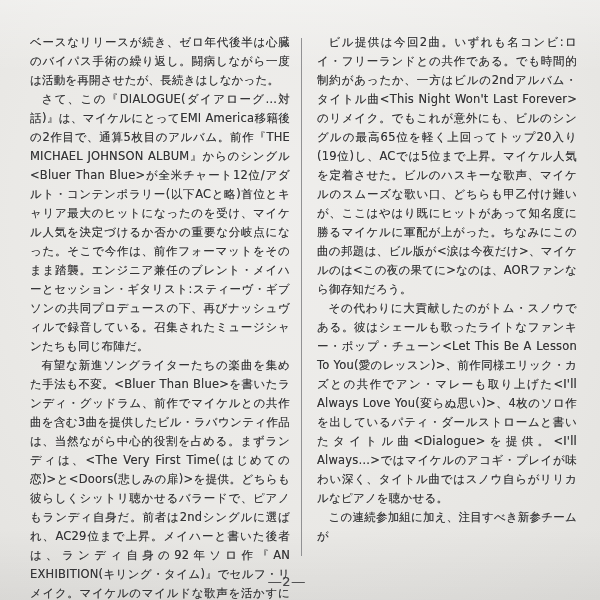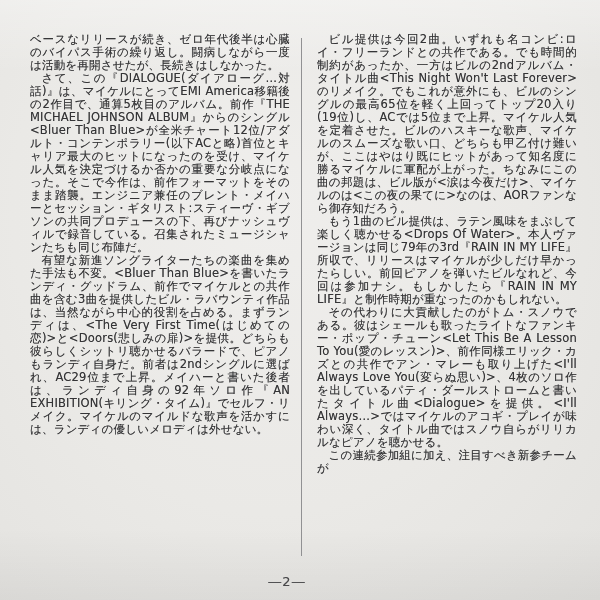--- a/index.html
+++ b/index.html
@@ -23,21 +23,21 @@
   .column {
     position: absolute;
     top: 33px;
     width: 260px;
   }
   .column-left  { left: 30px; }
   .column-right { left: 317px; }
   .column p {
     margin: 0;
     font-size: 11.5px;
-    line-height: 13px;
+    line-height: 19px;
     color: #343436;
     text-align: justify;
     text-justify: inter-character;
     overflow-wrap: break-word;
     letter-spacing: 0.2px;
     text-shadow: 0 0 0.5px rgba(52,52,54,0.55);
   }
   .column p.indent { text-indent: 11.5px; }
   .column p.gap-before { margin-top: 0; }
   .divider {
@@ -69,20 +69,19 @@
   <div class="column column-left">
     <p>ベースなリリースが続き、ゼロ年代後半は心臓のバイパス手術の繰り返し。闘病しながら一度は活動を再開させたが、長続きはしなかった。</p>
     <p class="indent gap-before">さて、この『DIALOGUE(ダイアローグ…対話)』は、マイケルにとってEMI America移籍後の2作目で、通算5枚目のアルバム。前作『THE MICHAEL JOHNSON ALBUM』からのシングル&lt;Bluer Than Blue&gt;が全米チャート12位/アダルト・コンテンポラリー(以下ACと略)首位とキャリア最大のヒットになったのを受け、マイケル人気を決定づけるか否かの重要な分岐点になった。そこで今作は、前作フォーマットをそのまま踏襲。エンジニア兼任のブレント・メイハーとセッション・ギタリスト:スティーヴ・ギブソンの共同プロデュースの下、再びナッシュヴィルで録音している。召集されたミュージシャンたちも同じ布陣だ。</p>
     <p class="indent">有望な新進ソングライターたちの楽曲を集めた手法も不変。&lt;Bluer Than Blue&gt;を書いたランディ・グッドラム、前作でマイケルとの共作曲を含む3曲を提供したビル・ラバウンティ作品は、当然ながら中心的役割を占める。まずランディは、&lt;The Very First Time(はじめての恋)&gt;と&lt;Doors(悲しみの扉)&gt;を提供。どちらも彼らしくシットリ聴かせるバラードで、ピアノもランディ自身だ。前者は2ndシングルに選ばれ、AC29位まで上昇。メイハーと書いた後者は、ランディ自身の92年ソロ作『AN EXHIBITION(キリング・タイム)』でセルフ・リメイク。マイケルのマイルドな歌声を活かすには、ランディの優しいメロディは外せない。</p>
   </div>
 
   <div class="divider"></div>
 
   <div class="column column-right">
     <p class="indent">ビル提供は今回2曲。いずれも名コンビ:ロイ・フリーランドとの共作である。でも時間的制約があったか、一方はビルの2ndアルバム・タイトル曲&lt;This Night Won't Last Forever&gt;のリメイク。でもこれが意外にも、ビルのシングルの最高65位を軽く上回ってトップ20入り(19位)し、ACでは5位まで上昇。マイケル人気を定着させた。ビルのハスキーな歌声、マイケルのスムーズな歌い口、どちらも甲乙付け難いが、ここはやはり既にヒットがあって知名度に勝るマイケルに軍配が上がった。ちなみにこの曲の邦題は、ビル版が&lt;涙は今夜だけ&gt;、マイケルのは&lt;この夜の果てに&gt;なのは、AORファンなら御存知だろう。</p>
-    <p class="indent">もう1曲のビル提供は、ラテン風味をまぶして楽しく聴かせる&lt;Drops Of Water&gt;。本人ヴァージョンは同じ79年の3rd『RAIN IN MY LIFE』所収で、リリースはマイケルが少しだけ早かったらしい。前回ピアノを弾いたビルなれど、今回は参加ナシ。もしかしたら『RAIN IN MY LIFE』と制作時期が重なったのかもしれない。</p>
     <p class="indent">その代わりに大貢献したのがトム・スノウである。彼はシェールも歌ったライトなファンキー・ポップ・チューン&lt;Let This Be A Lesson To You(愛のレッスン)&gt;、前作同様エリック・カズとの共作でアン・マレーも取り上げた&lt;I'll Always Love You(変らぬ思い)&gt;、4枚のソロ作を出しているパティ・ダールストロームと書いたタイトル曲&lt;Dialogue&gt;を提供。&lt;I'll Always…&gt;ではマイケルのアコギ・プレイが味わい深く、タイトル曲ではスノウ自らがリリカルなピアノを聴かせる。</p>
     <p class="indent">この連続参加組に加え、注目すべき新参チームが</p>
   </div>
 
   <div class="page-number">―2―</div>
 
 </div>
 
 </body></html>

